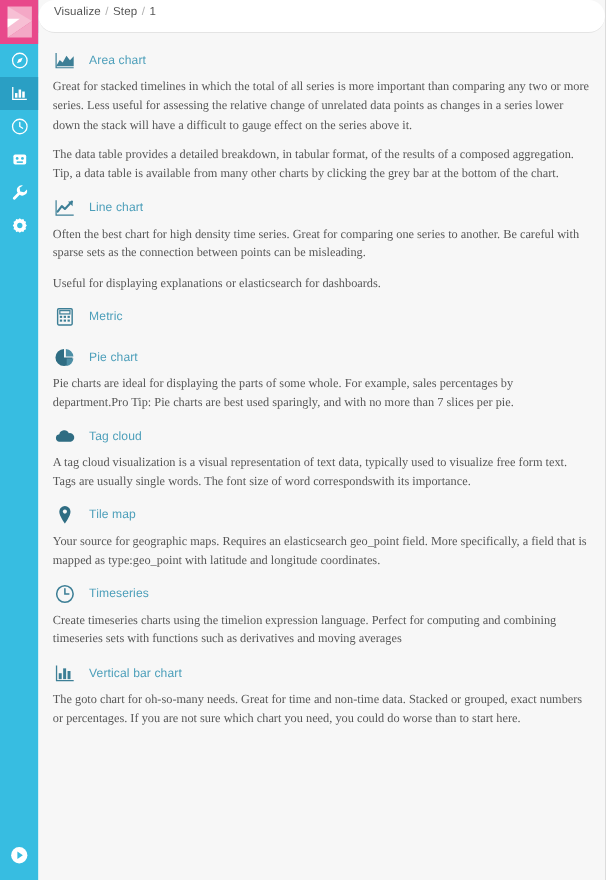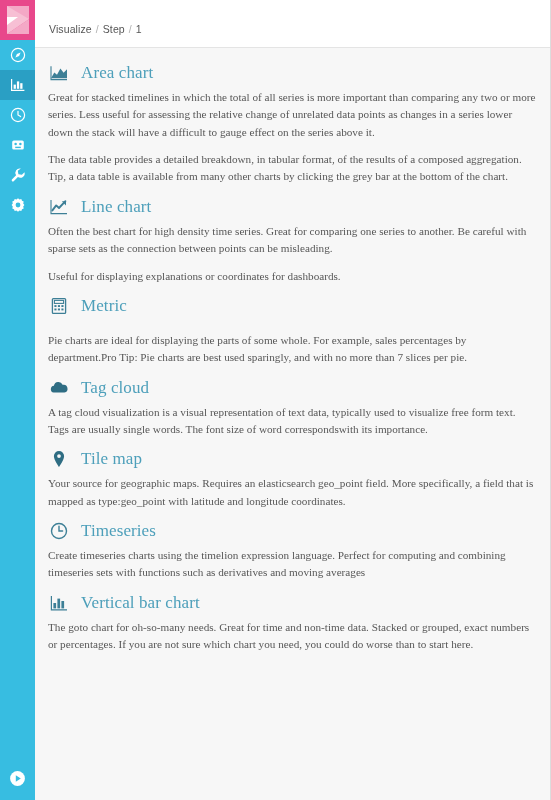--- a/index.html
+++ b/index.html
@@ -69,23 +69,24 @@
     background: #f7f7f7;
     display: flex;
     flex-direction: column;
     overflow: hidden;
     border-right: 1px solid #dcdcdc;
     position: relative;
   }
 
   .header {
     background: #ffffff;
-    padding: 23px 14px 9px 14px;
+    padding: 5px 14px 9px 14px;
     border-bottom: 1px solid #e4e4e4;
     flex: 0 0 auto;
+    border-radius: 17px;
   }
   .breadcrumb {
     font-size: 10.5px;
     color: #6b6b6b;
     letter-spacing: 0.1px;
     margin-bottom: 3px;
     display: flex;
     align-items: center;
     gap: 4px;
   }
@@ -119,24 +120,23 @@
     width: 22px;
     min-width: 22px;
     height: 22px;
     display: flex;
     align-items: center;
     justify-content: center;
     color: #3d7f96;
   }
   .viz-icon svg { display: block; }
   .viz-title {
-    font-size: 17px;
+    font-size: 11px;
     color: #4d9fba;
     letter-spacing: 0.1px;
-    font-family: Liberation Serif, serif;
   }
   .viz-desc {
     font-size: 11.2px;
     line-height: 1.55;
     color: #575757;
     padding-left: 0px;
     max-width: 489px;
     font-family: Liberation Serif, serif;
   }
 </style>
@@ -269,21 +269,21 @@
               <path d="M3.4 13.4 L7.2 8.4 L10 11 L16.4 4.2" fill="none" stroke="#3d7f96" stroke-width="1.9" stroke-linejoin="round" stroke-linecap="round"></path>
               <path d="M12.8 4.2 L17 4.2 L17 8.4 Z" fill="#3d7f96"></path>
             </svg>
           </span>
           <span class="viz-title">Line chart</span>
         </div>
         <div class="viz-desc">Often the best chart for high density time series. Great for comparing one series to another. Be careful with sparse sets as the connection between points can be misleading.</div>
       </div>
 
       <div class="viz-item">
-        <div class="viz-desc">Useful for displaying explanations or coordinates for dashboards.</div>
+        <div class="viz-desc">Useful for displaying explanations or elasticsearch for dashboards.</div>
       </div>
 
       <div class="viz-item">
         <div class="viz-head">
           <span class="viz-icon">
             <svg width="20" height="20" viewBox="0 0 20 20">
               <rect x="3.4" y="2.6" width="13.2" height="14.8" rx="1" fill="none" stroke="#3d7f96" stroke-width="1.3"></rect>
               <rect x="5.4" y="4.4" width="9.2" height="3" fill="none" stroke="#3d7f96" stroke-width="1.1"></rect>
               <rect x="5.4" y="9.1" width="2.1" height="1.9" fill="#3d7f96"></rect>
               <rect x="8.9" y="9.1" width="2.1" height="1.9" fill="#3d7f96"></rect>
@@ -291,20 +291,30 @@
               <rect x="5.4" y="12.5" width="2.1" height="1.9" fill="#3d7f96"></rect>
               <rect x="8.9" y="12.5" width="2.1" height="1.9" fill="#3d7f96"></rect>
               <rect x="12.4" y="12.5" width="2.1" height="1.9" fill="#3d7f96"></rect>
             </svg>
           </span>
           <span class="viz-title">Metric</span>
         </div>
       </div>
 
       <div class="viz-item">
+        <div class="viz-head">
+          <span class="viz-icon">
+            <svg width="20" height="20" viewBox="0 0 20 20">
+              <path d="M9.2 2.2 A7.8 7.8 0 1 0 17 10 L9.2 10 Z" fill="#2f6d83"></path>
+              <path d="M10.9 2.3 A7.8 7.8 0 0 1 17.7 9.1 L10.9 9.1 Z" fill="#4d8fa6"></path>
+              <path d="M11.6 10.9 L17.7 10.9 A7.1 7.1 0 0 1 11.6 17.6 Z" fill="#4d8fa6"></path>
+            </svg>
+          </span>
+          <span class="viz-title">Pie chart</span>
+        </div>
         <div class="viz-desc">Pie charts are ideal for displaying the parts of some whole. For example, sales percentages by department.Pro Tip: Pie charts are best used sparingly, and with no more than 7 slices per pie.</div>
       </div>
 
       <div class="viz-item">
         <div class="viz-head">
           <span class="viz-icon">
             <svg width="22" height="20" viewBox="0 0 22 20">
               <path d="M5.6 14.6 A3.5 3.5 0 0 1 5.9 7.7 A4.6 4.6 0 0 1 14.6 6.8 A3.9 3.9 0 0 1 16.4 14.6 Z" fill="#2f6d83"></path>
             </svg>
           </span>

